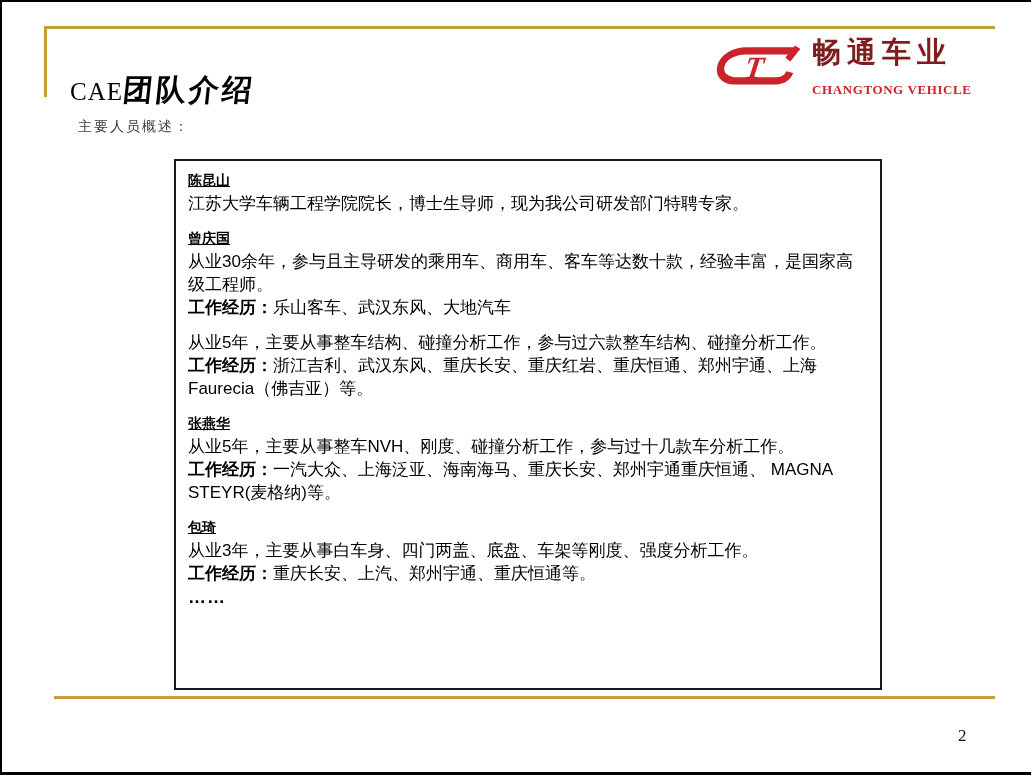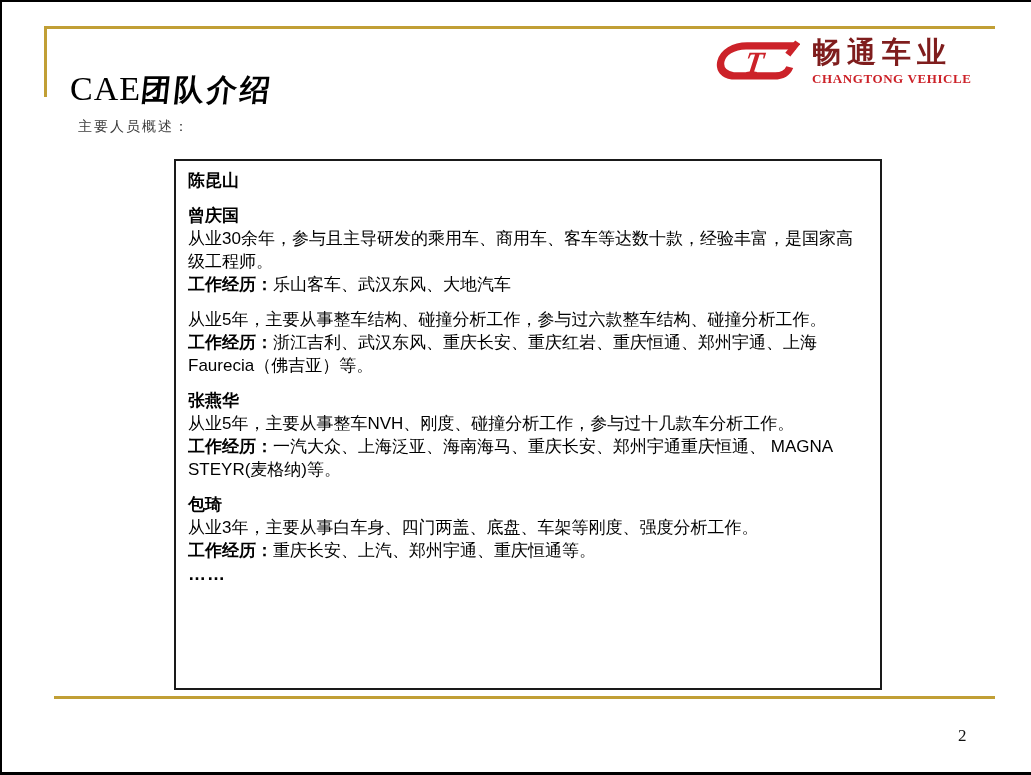--- a/index.html
+++ b/index.html
@@ -20,53 +20,53 @@
   .accent-top    { position:absolute; left:44px;  top:24px;  width:949px; height:3px; background:#C19F35; }
   .accent-left   { position:absolute; left:42px;  top:24px;  width:3px;  height:71px; background:#C19F35; }
   .accent-bottom { position:absolute; left:52px;  top:694px; width:941px; height:3px; background:#C19F35; }
 
   
   .title {
     position:absolute; left:68px; top:68px;
     font-family:"Liberation Serif", serif;
     color:#000; white-space:nowrap;
   }
-  .title .latin { font-size:34px; font-weight:normal; letter-spacing:1px; }
+  .title .latin { font-size:25px; font-weight:normal; letter-spacing:1px; }
   .title .cn    { font-size:30px; font-weight:bold; transform:skewX(-6deg); display:inline-block; letter-spacing:3px; }
 
   .subtitle {
     position:absolute; left:76px; top:116px;
     font-family:"Liberation Serif", serif;
     font-size:14px; color:#3c3c3c; letter-spacing:2px;
   }
 
   
   .logo { position:absolute; left:710px; top:36px; display:flex; align-items:center; gap:12px; }
   .logo-emblem { width:88px; height:46px; display:block; }
   .logo-text { display:flex; flex-direction:column; line-height:1; }
   .logo-cn {
     color:#7f1d1d; font-weight:bold; font-size:29px; letter-spacing:6px; white-space:nowrap;
   }
   .logo-en {
     color:#CC2229; font-family:"Liberation Serif", serif; font-weight:bold;
-    font-size:13px; letter-spacing:0.6px; margin-top:5px; white-space:nowrap;
+    font-size:13px; letter-spacing:0.6px; margin-top:16px; white-space:nowrap;
   }
 
   
   .team-box {
     position:absolute; left:172px; top:157px;
     width:708px; height:531px;
     border:2px solid #1a1a1a;
     background:#fff;
     padding:8px 12px 0 12px;
     font-size:17px; line-height:23px; color:#000;
   }
   .member { margin-top:12px; }
   .member:first-child { margin-top:0; }
-  .mname { font-weight:bold; font-size:17px; }
+  .mname { font-weight:bold; font-size:14px;text-decoration:underline; }
   .explabel { font-weight:bold; }
   .ellipsis { font-weight:bold; font-size:18px; letter-spacing:1px; margin-top:1px; }
 
   
   .page-number {
     position:absolute; left:956px; top:724px;
     font-family:"Liberation Serif", serif; font-size:17px; color:#111;
   }
 </style>
 </head>
@@ -92,20 +92,21 @@
     <div class="logo-text">
       <div class="logo-cn">畅通车业</div>
       <div class="logo-en">CHANGTONG VEHICLE</div>
     </div>
   </div>
 
   <div class="team-box">
 
   <section class="member">
     <div class="mname">陈昆山</div>
+    <div class="mdesc">江苏大学车辆工程学院院长，博士生导师，现为我公司研发部门特聘专家。</div>
 
   </section>
 
   <section class="member">
     <div class="mname">曾庆国</div>
     <div class="mdesc">从业30余年，参与且主导研发的乘用车、商用车、客车等达数十款，经验丰富，是国家高级工程师。</div>
     <div class="mexp"><span class="explabel">工作经历：</span><span>乐山客车、武汉东风、大地汽车</span></div>
   </section>
 
   <section class="member">

